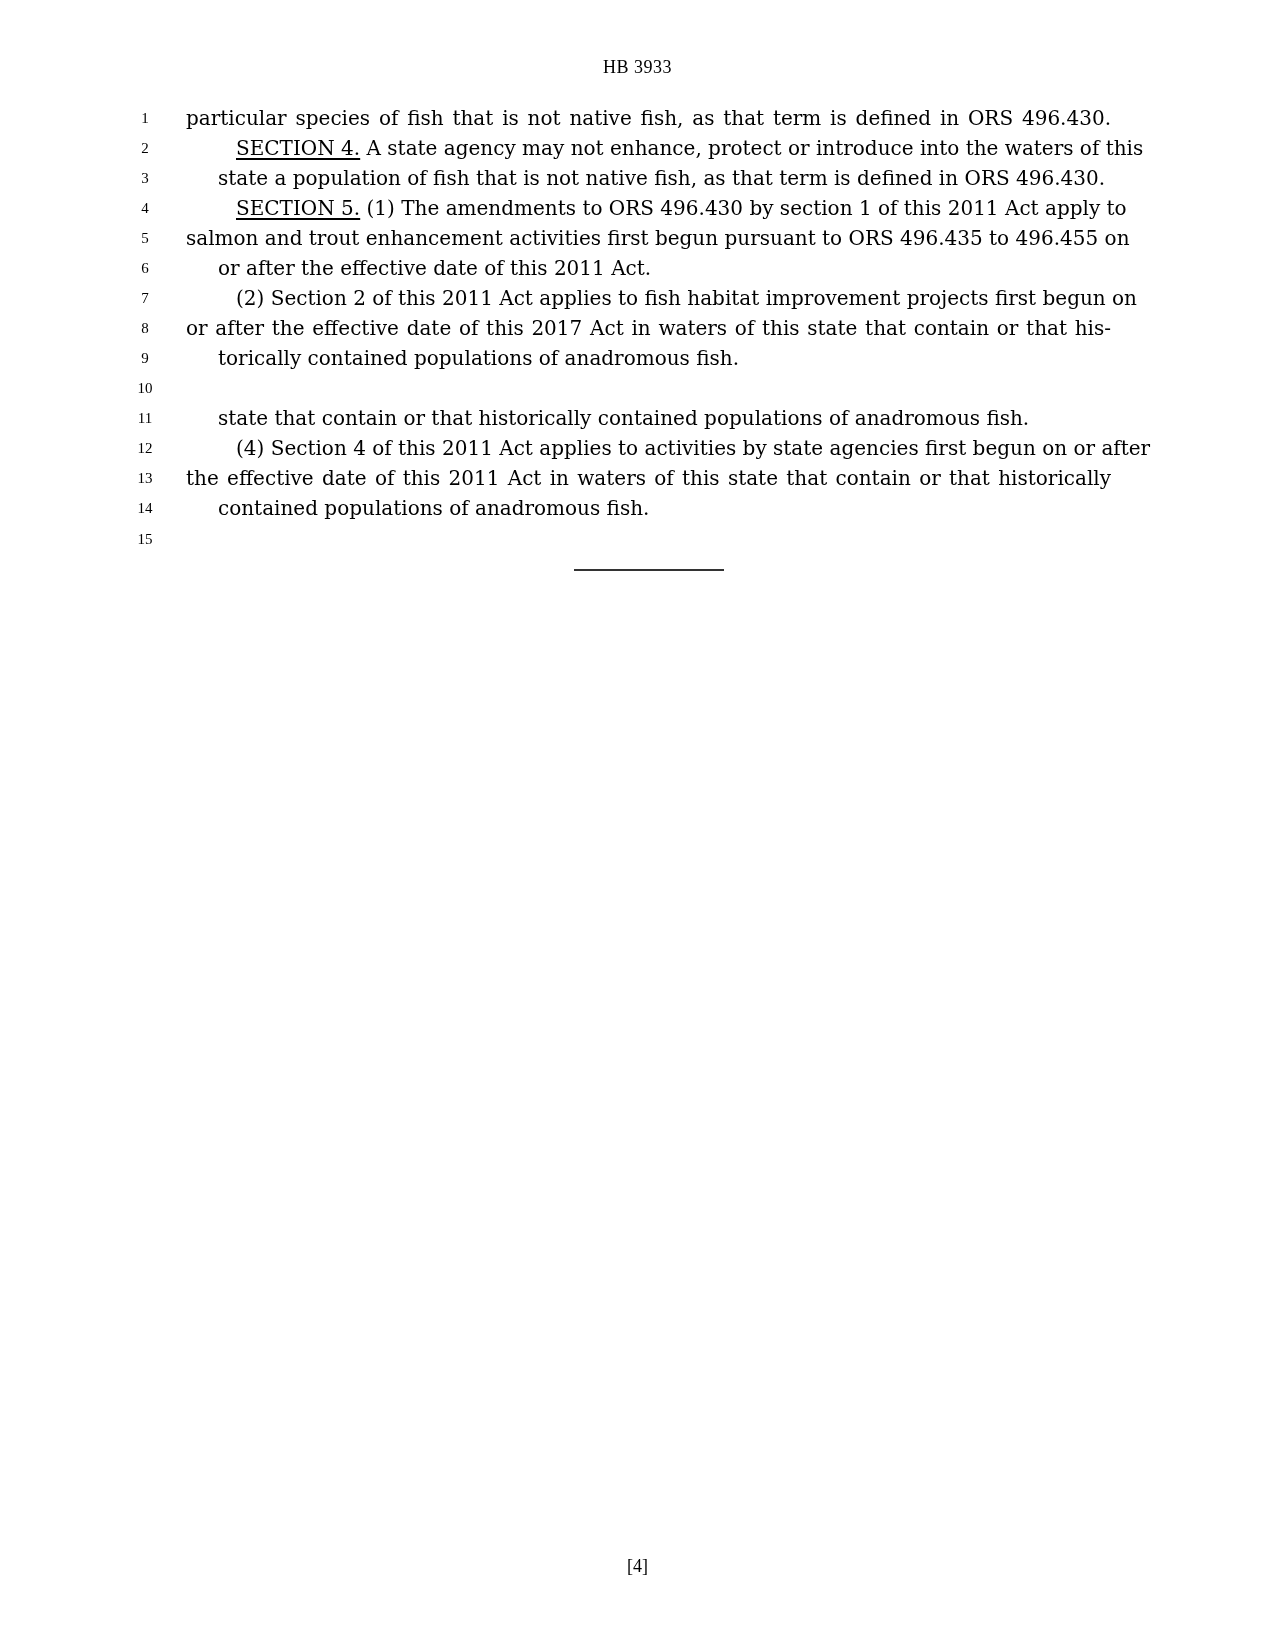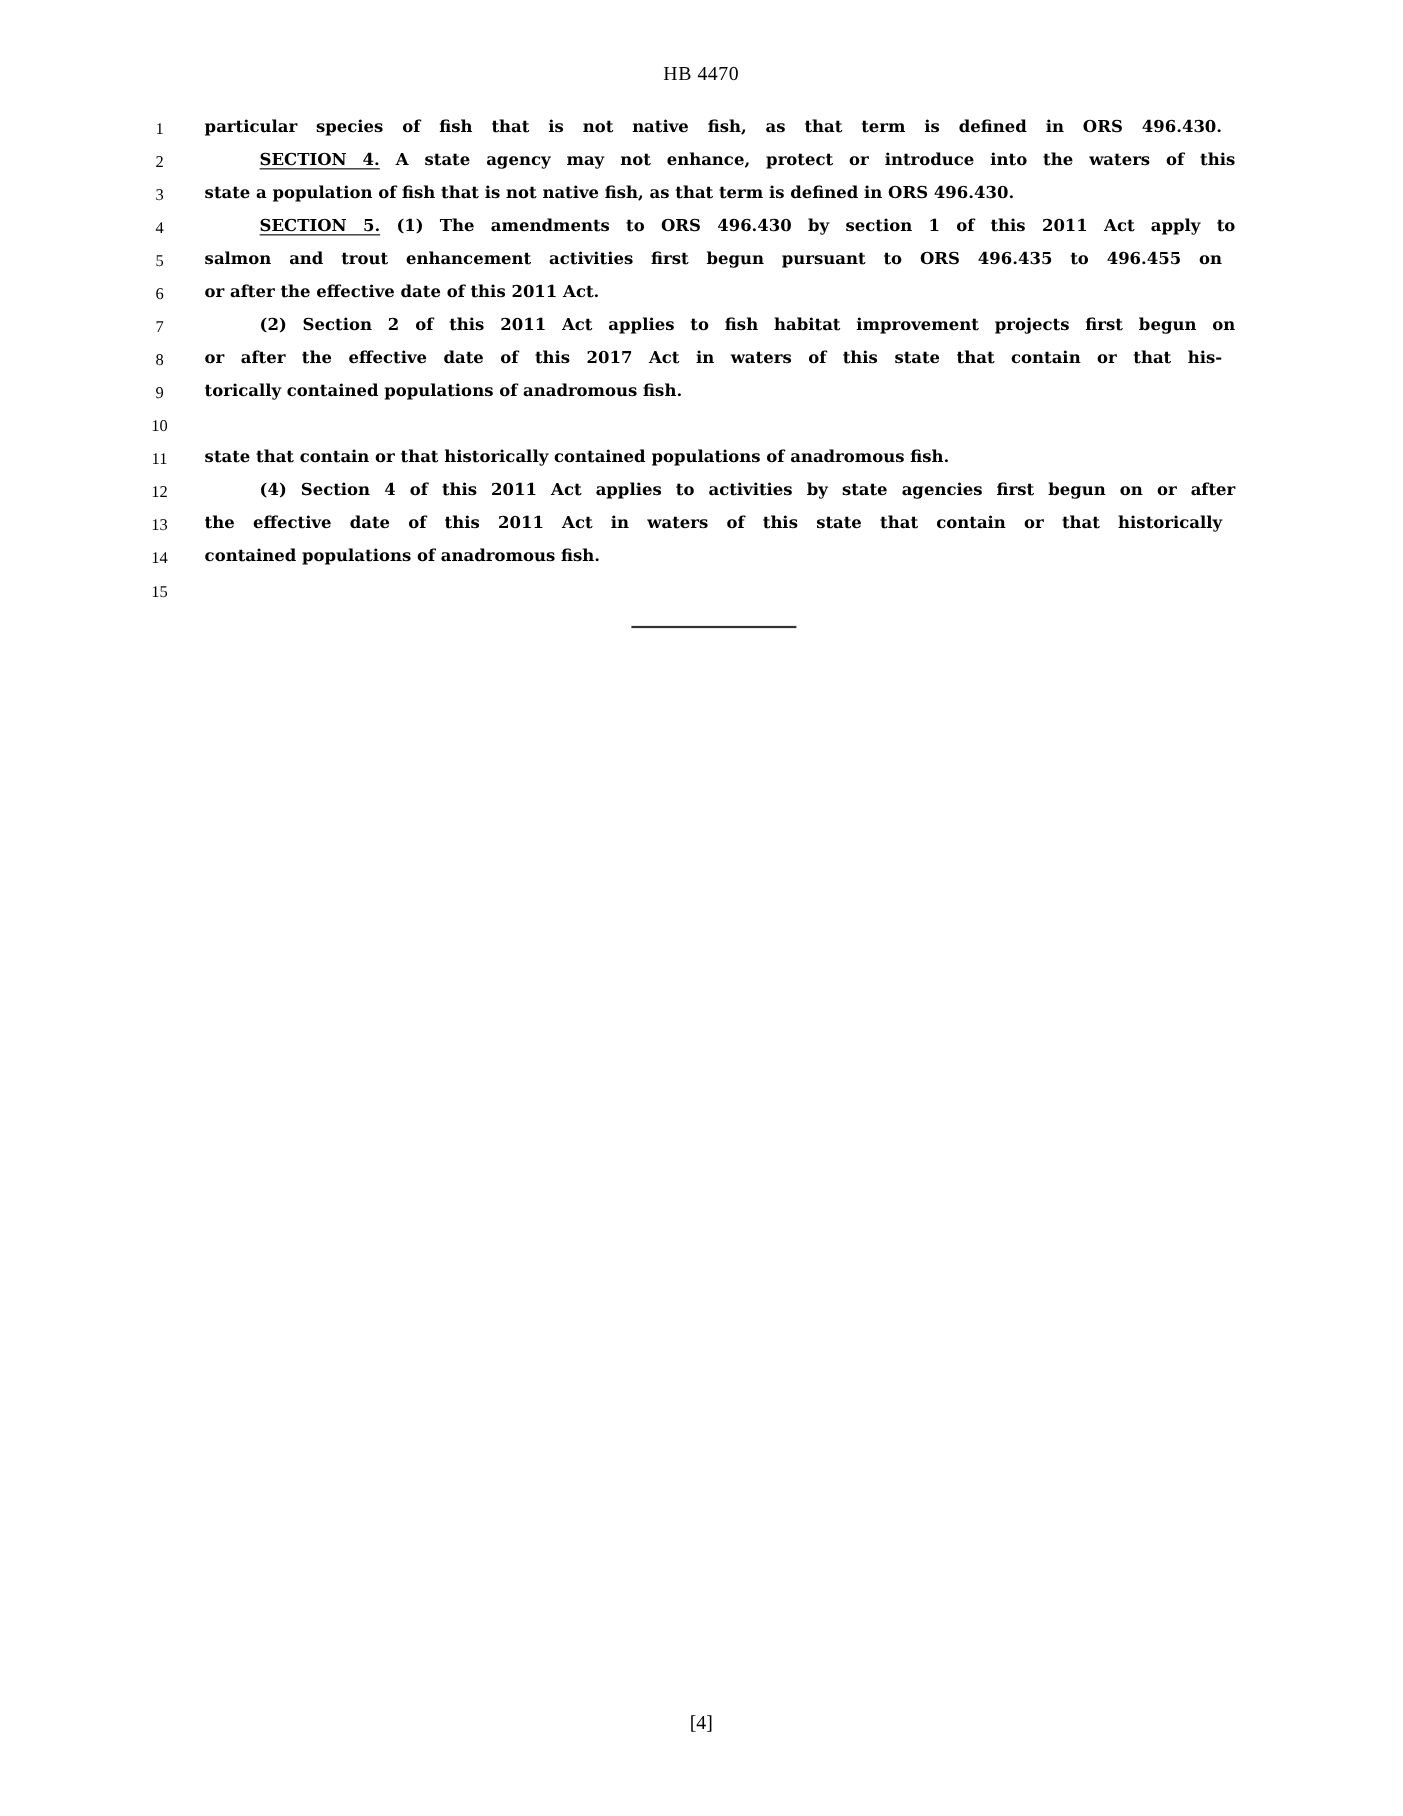--- a/index.html
+++ b/index.html
@@ -13,39 +13,39 @@
     }
     .line {
       position: absolute; left: 0; width: 1275px; height: 30px;
     }
     .ln {
       position: absolute; left: 130px; width: 30px; text-align: center;
       font-family: "Liberation Serif", serif; font-size: 15px; top: 6px;
     }
     .txt {
       position: absolute; left: 186px; width: 925px;
-      font-family: "DejaVu Serif", serif; font-weight: bold; font-size: 15px;
+      font-family: "DejaVu Serif", serif; font-weight: normal; font-size: 20px;
       white-space: nowrap; text-align: justify; text-align-last: justify; top: 2px;
     }
-    .txt.last { text-align-last: left; }
+    .txt.last { text-align-last: left; margin-left: 32px; }
     .txt.indent { left: 236px; width: 887px; }
     .sec { text-decoration: underline; text-underline-offset: 3px; }
     .rule {
       position: absolute; top: 569px; left: 574px; width: 150px; height: 0;
       border-top: 2px solid #333;
     }
     .footer {
       position: absolute; top: 1556px; left: 0; width: 1275px; text-align: center;
       font-family: "Liberation Serif", serif; font-size: 18px;
     }
   </style>
 </head>
 <body>
 
-<div class="header">HB 4470</div>
+<div class="header">HB 3933</div>
 
 <div class="line" style="top:104px">
   <span class="ln">1</span>
   <span class="txt">particular species of fish that is not native fish, as that term is defined in ORS 496.430.</span>
 </div>
 <div class="line" style="top:134px">
   <span class="ln">2</span>
   <span class="txt indent"><span class="sec">SECTION 4.</span><span> A state agency may not enhance, protect or introduce into the waters of this</span></span>
 </div>
 <div class="line" style="top:164px">

